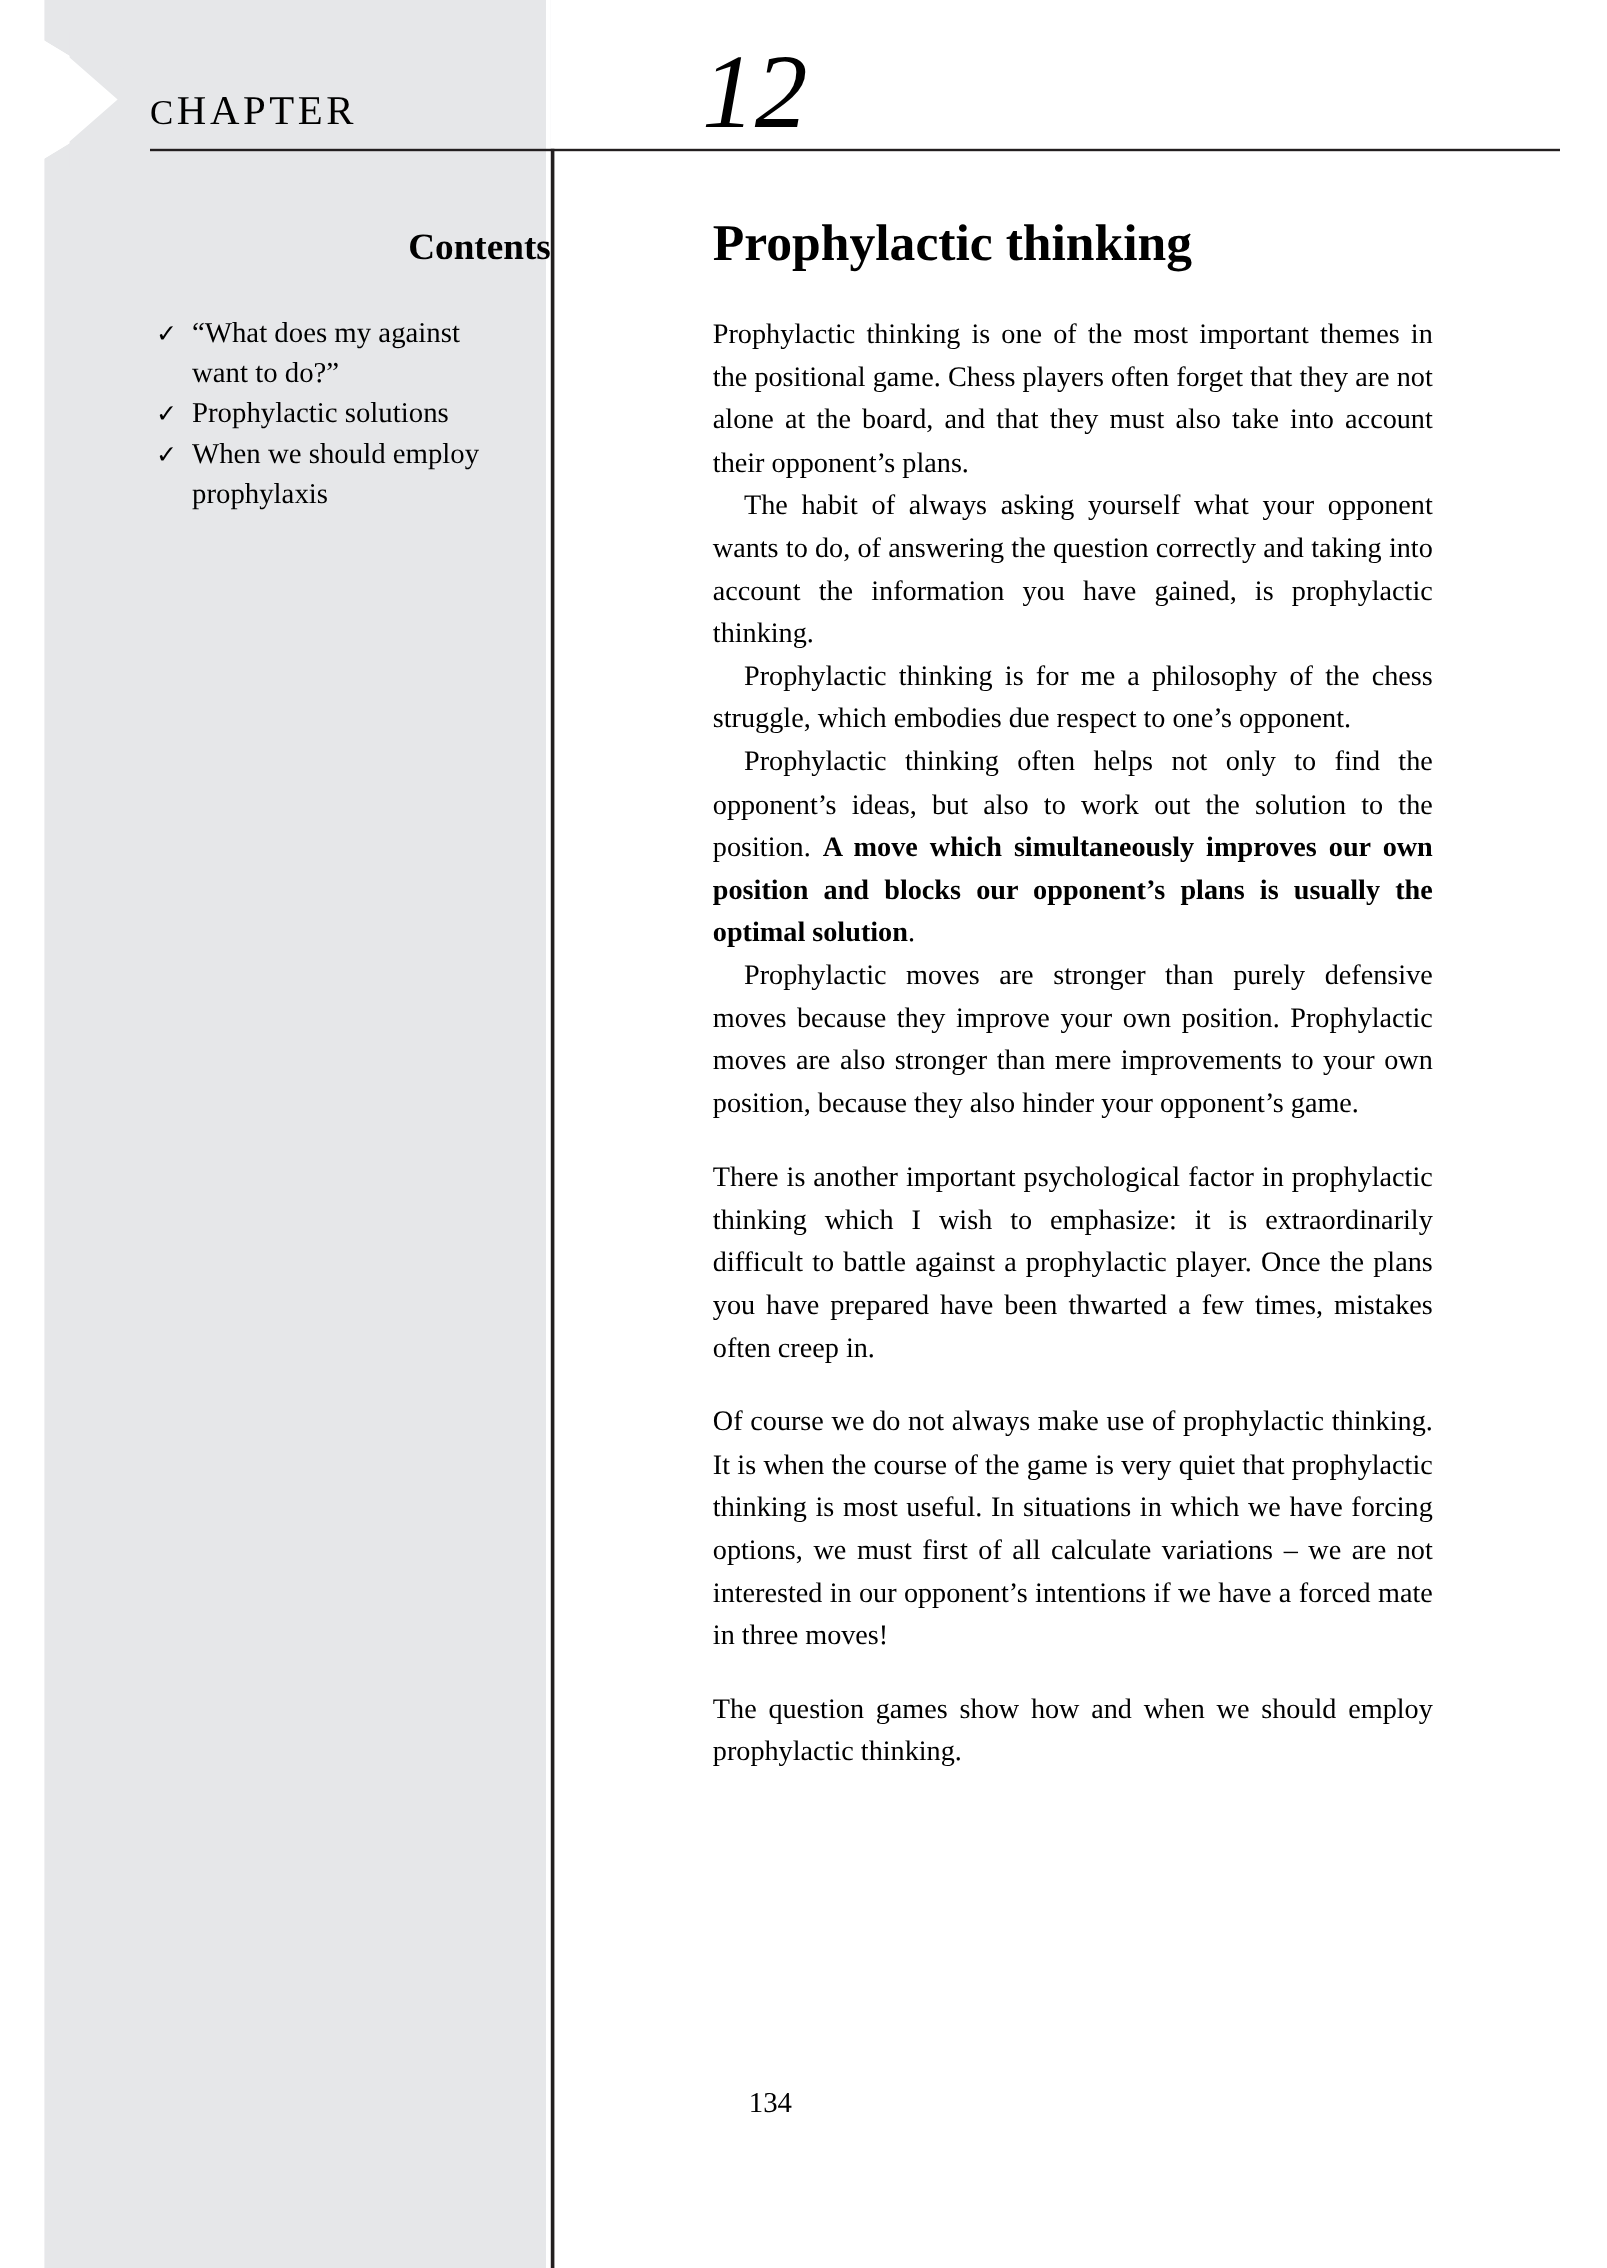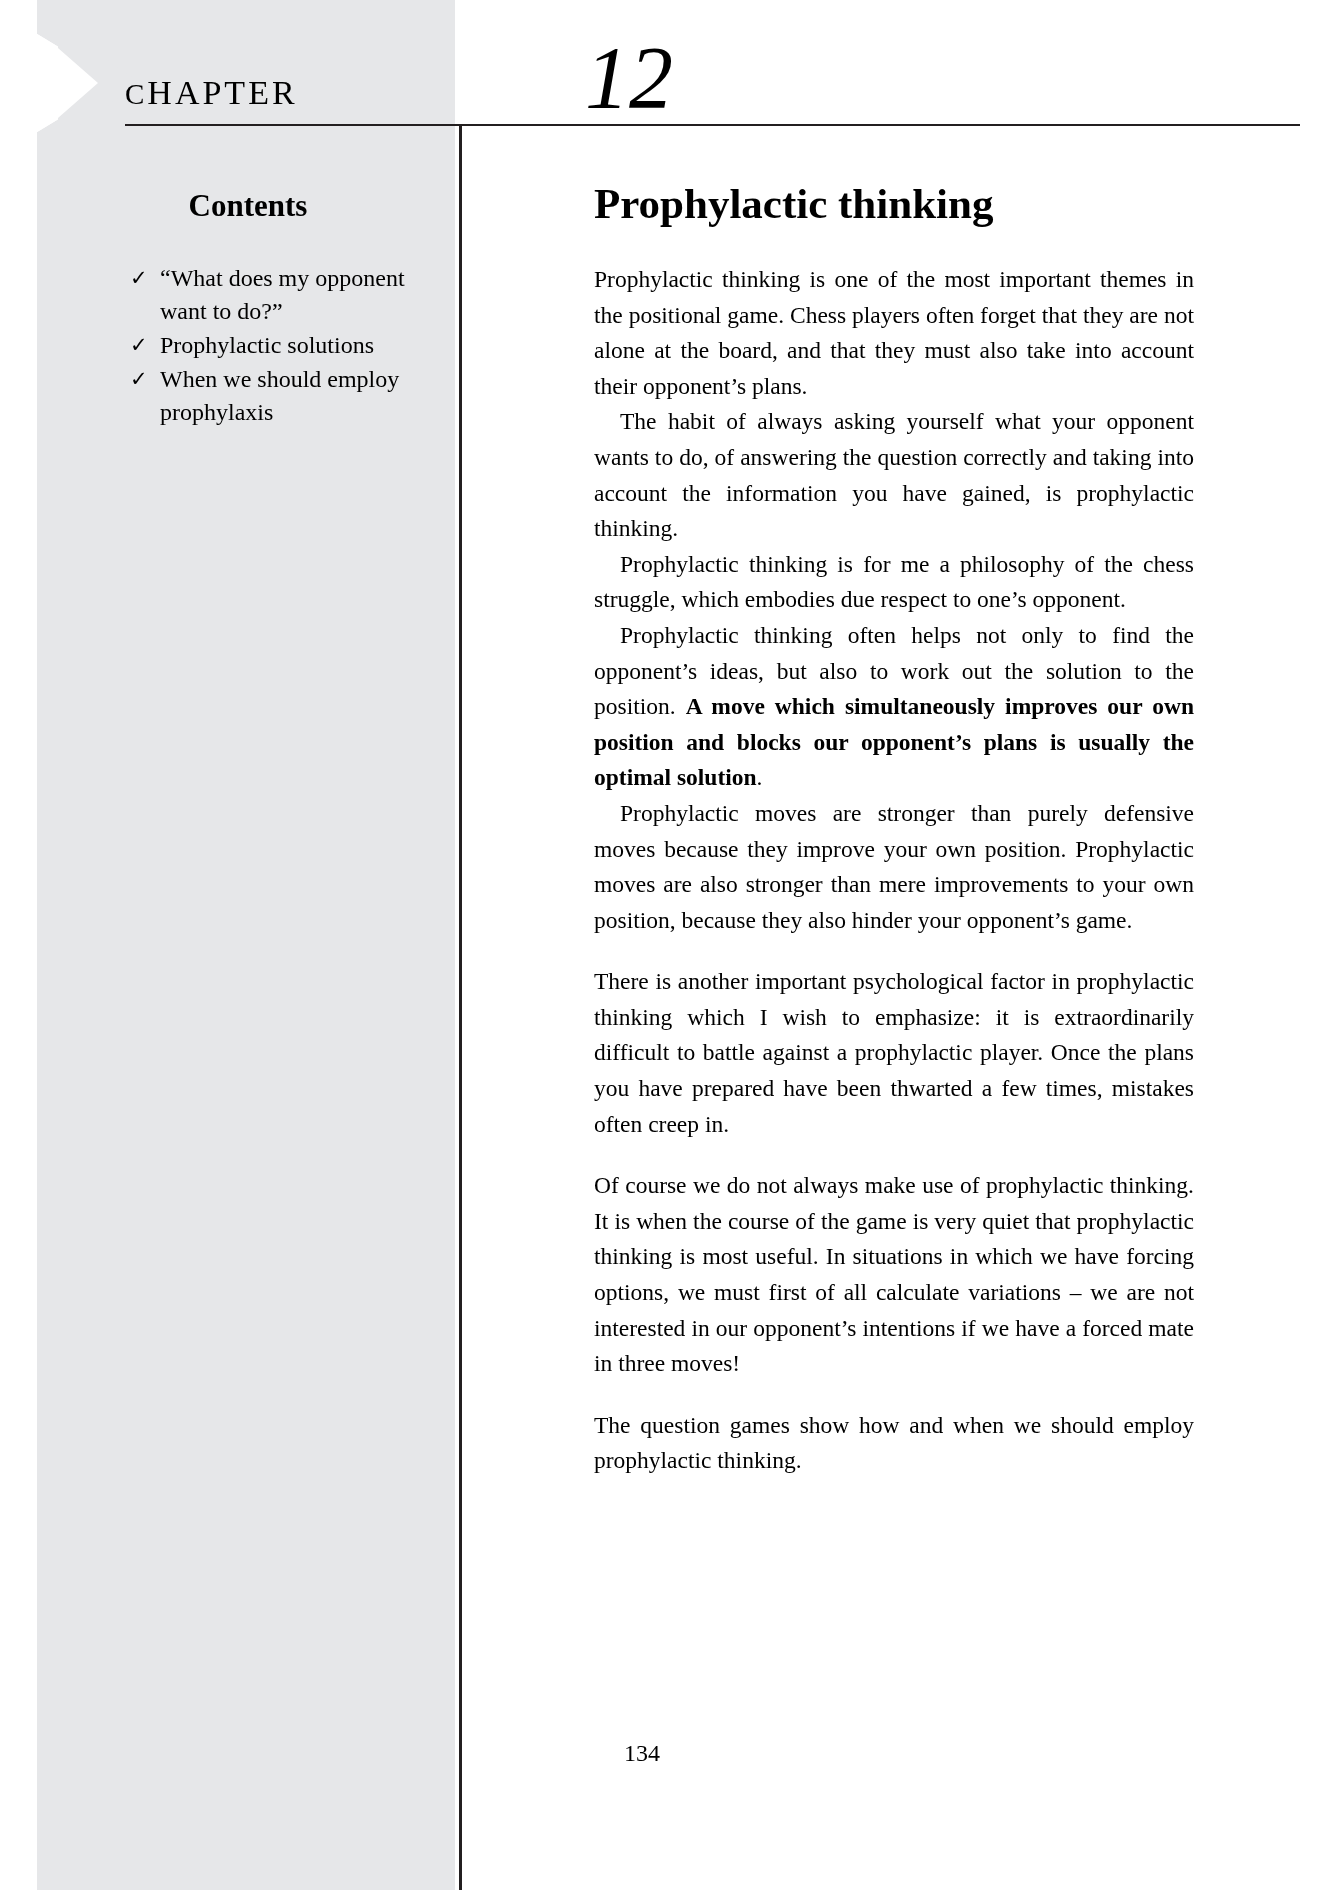--- a/index.html
+++ b/index.html
@@ -92,21 +92,21 @@
     height: 1766px;
     background: #231f20;
   }
 
   
   .contents-title {
     position: absolute;
     left: 37px;
     top: 188px;
     width: 422px;
-    text-align: center;
+    text-align: right;
     font-size: 31px;
     font-weight: bold;
     font-family: "Liberation Serif", serif;
   }
   .contents-list {
     position: absolute;
     left: 130px;
     top: 262px;
     width: 300px;
     margin: 0;
@@ -184,21 +184,21 @@
   </div>
 
   <div class="rule"></div>
   <div class="rule2"></div>
 
   <div class="contents-title">Contents</div>
 
   <ul class="contents-list">
     <li>
       <span class="tick">✓</span>
-      <span>“What does my opponent want to do?”</span>
+      <span>“What does my against want to do?”</span>
     </li>
     <li>
       <span class="tick">✓</span>
       <span>Prophylactic solutions</span>
     </li>
     <li>
       <span class="tick">✓</span>
       <span>When we should employ prophylaxis</span>
     </li>
   </ul>

